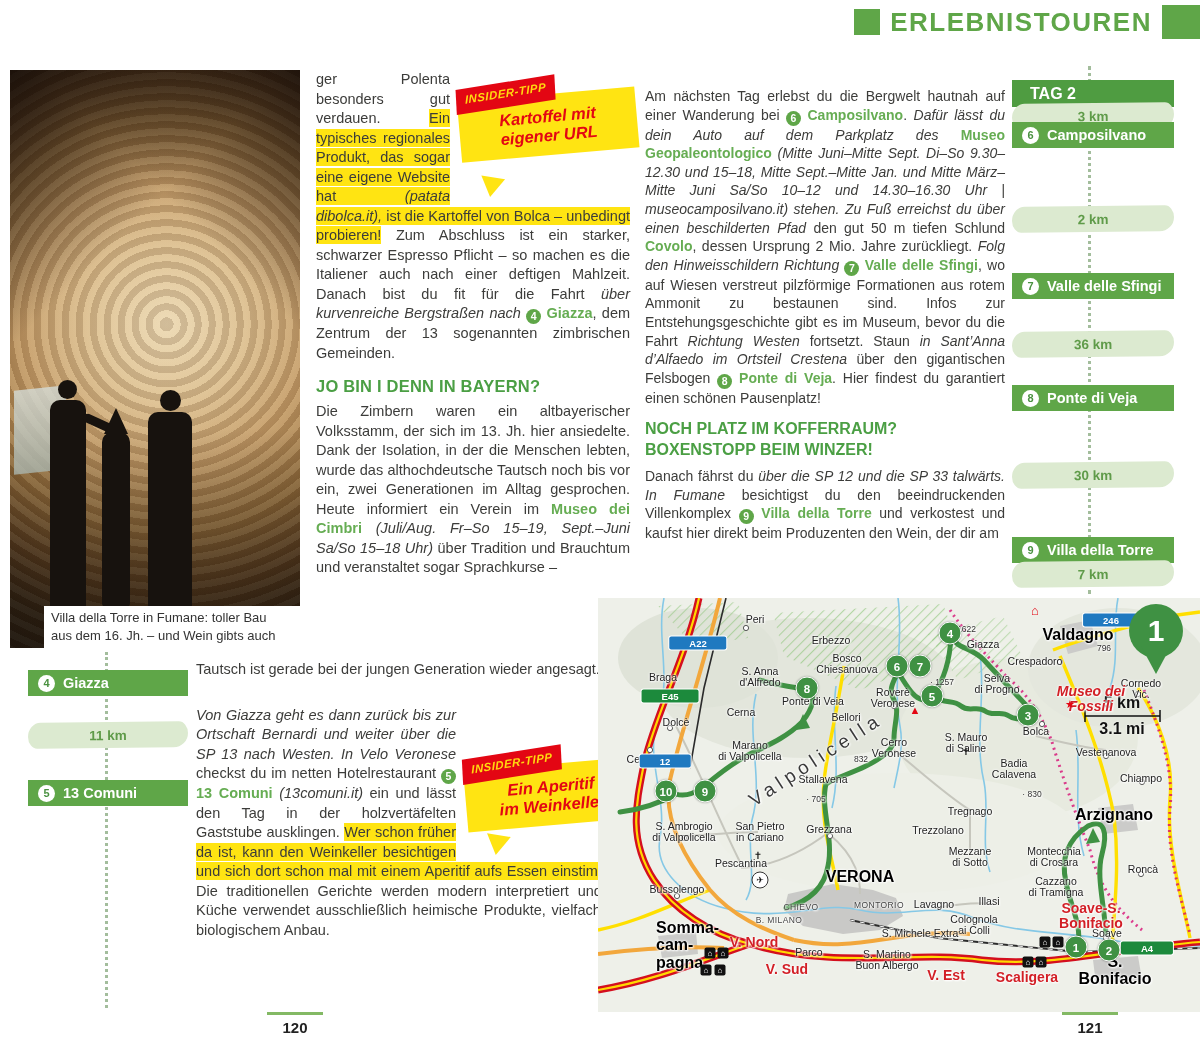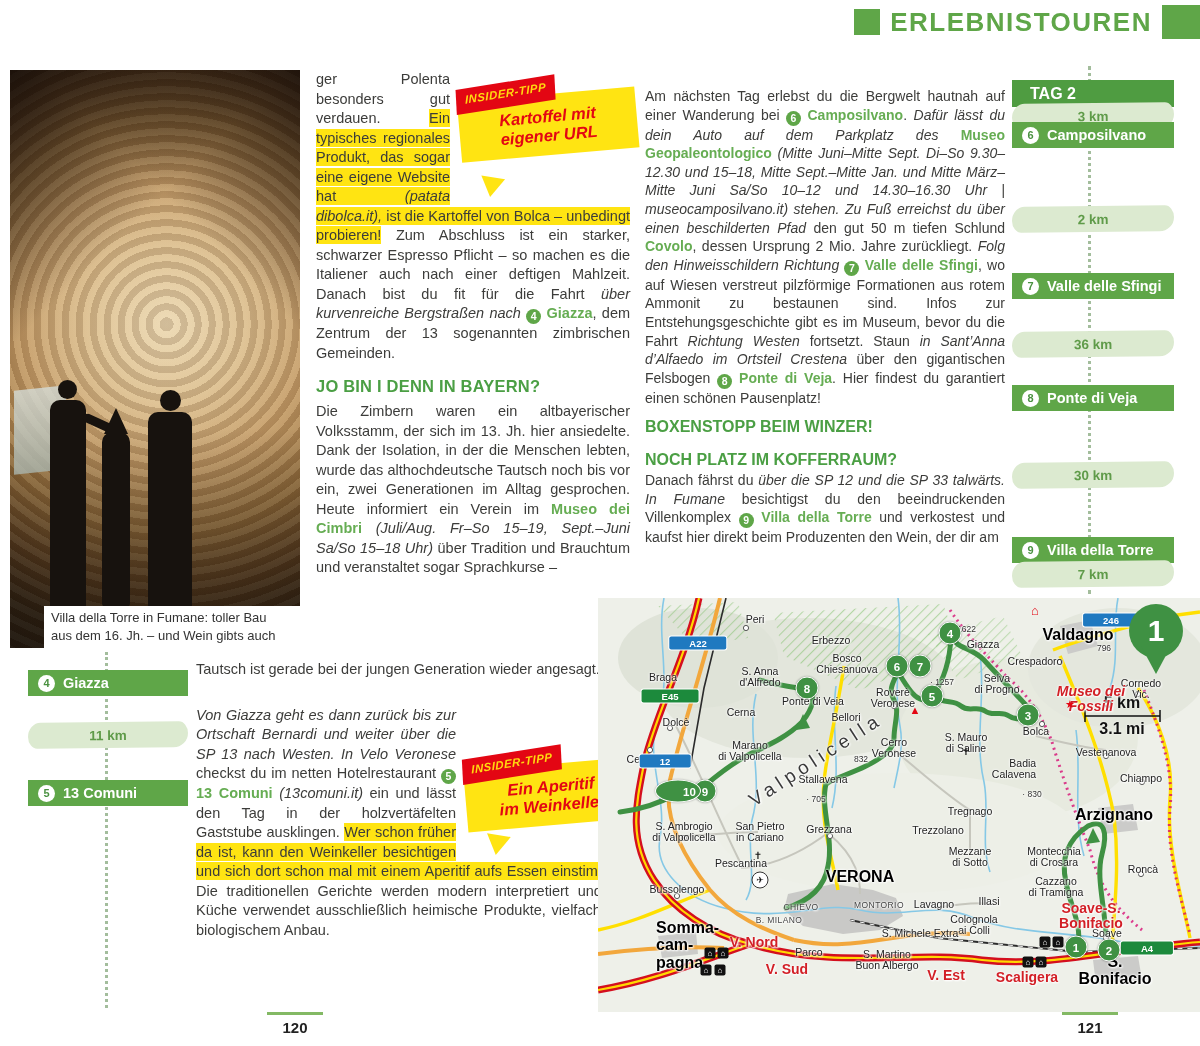--- a/index.html
+++ b/index.html
@@ -169,22 +169,22 @@
         </div>
       </div>
       <span class="runs"><span class="it">Von Giazza geht es dann zurück bis zur Ortschaft Bernardi und weiter über die SP 13 nach Westen. In Velo Veronese</span><span class=""> checkst du im netten Hotelrestaurant </span><span class="cnum">5</span><span class="gr"> 13 Comuni </span><span class="it">(13comuni.it)</span><span class=""> ein und lässt den Tag in der holzvertäfelten Gaststube ausklingen. </span><span class="hl">Wer schon früher da ist, kann den Weinkeller besichtigen und sich dort schon mal mit einem Aperitif aufs Essen einstimmen.</span><span class=""> Die traditionellen Gerichte werden modern interpretiert und die Küche verwendet ausschließlich heimische Produkte, vielfach aus biologischem Anbau.</span></span>
     </div>
   </div>
 
   <div id="rightcol">
     <div class="bp">
       <span class="runs"><span class="">Am nächsten Tag erlebst du die Bergwelt hautnah auf einer Wanderung bei </span><span class="cnum">6</span><span class="gr"> Camposilvano</span><span class="">. </span><span class="it">Dafür lässt du dein Auto auf dem Parkplatz des </span><span class="gr">Museo Geopaleontologico </span><span class="it">(Mitte Juni–Mitte Sept. Di–So 9.30–12.30 und 15–18, Mitte Sept.–Mitte Jan. und Mitte März–Mitte Juni Sa/So 10–12 und 14.30–16.30 Uhr | museocamposilvano.it) stehen. Zu Fuß erreichst du über einen beschilderten Pfad</span><span class=""> den gut 50 m tiefen Schlund </span><span class="gr">Covolo</span><span class="">, dessen Ursprung 2 Mio. Jahre zurückliegt. </span><span class="it">Folg den Hinweisschildern Richtung </span><span class="cnum">7</span><span class="gr"> Valle delle Sfingi</span><span class="">, wo auf Wiesen verstreut pilzförmige Formationen aus rotem Ammonit zu bestaunen sind. Infos zur Entstehungsgeschichte gibt es im Museum, bevor du die Fahrt </span><span class="it">Richtung Westen</span><span class=""> fortsetzt. Staun </span><span class="it">in Sant’Anna d’Alfaedo im Ortsteil Crestena</span><span class=""> über den gigantischen Felsbogen </span><span class="cnum">8</span><span class="gr"> Ponte di Veja</span><span class="">. Hier findest du garantiert einen schönen Pausenplatz!</span></span>
     </div>
+    <div class="gh2 first">NOCH PLATZ IM KOFFERRAUM?</div>
     <div class="gh2 last">BOXENSTOPP BEIM WINZER!</div>
-    <div class="gh2 first">NOCH PLATZ IM KOFFERRAUM?</div>
     <div class="bp">
       <span class="runs"><span class="">Danach fährst du </span><span class="it">über die SP 12 und die SP 33 talwärts. In Fumane</span><span class=""> besichtigst du den beeindruckenden Villenkomplex </span><span class="cnum">9</span><span class="gr"> Villa della Torre</span><span class=""> und verkostest und kaufst hier direkt beim Produzenten den Wein, der dir am</span></span>
     </div>
   </div>
 
   <div id="map">
     <svg viewBox="0 0 602 414" width="602" height="414">
       <defs>
         <pattern id="ht" width="7" height="7" patternUnits="userSpaceOnUse" patternTransform="rotate(45)">
           <line x1="0" y1="0" x2="0" y2="7" stroke="#79bd63" stroke-width="2.2"></line>
@@ -324,21 +324,21 @@
 Vic.</span>
       <span class="ml " style="left: 295px; top: 100px; transform: translate(-50%, -50%);">Roverè
 Veronese</span>
       <span class="ml " style="left: 296px; top: 150px; transform: translate(-50%, -50%);">Cerro
 Veronese</span>
       <span class="ml " style="left: 368px; top: 145px; transform: translate(-50%, -50%);">S. Mauro
 di Saline</span>
       <span class="ml " style="left: 438px; top: 134px; transform: translate(-50%, -50%);">Bolca</span>
       <span class="ml " style="left: 508px; top: 155px; transform: translate(-50%, -50%);">Vestenanova</span>
       <span class="ml " style="left: 543px; top: 181px; transform: translate(-50%, -50%);">Chiampo</span>
-      <span class="ml " style="left: 416px; top: 171px; transform: translate(-50%, -50%); text-align: right;">Badia
+      <span class="ml " style="left: 416px; top: 171px; transform: translate(-50%, -50%);">Badia
 Calavena</span>
       <span class="ml " style="left: 372px; top: 214px; transform: translate(-50%, -50%);">Tregnago</span>
       <span class="ml " style="left: 340px; top: 233px; transform: translate(-50%, -50%);">Trezzolano</span>
       <span class="ml " style="left: 372px; top: 259px; transform: translate(-50%, -50%);">Mezzane
 di Sotto</span>
       <span class="ml " style="left: 456px; top: 259px; transform: translate(-50%, -50%);">Montecchia
 di Crosara</span>
       <span class="ml " style="left: 545px; top: 272px; transform: translate(-50%, -50%);">Roncà</span>
       <span class="ml " style="left: 458px; top: 289px; transform: translate(-50%, -50%);">Cazzano
 di Tramigna</span>
@@ -389,21 +389,21 @@
       <span class="badge greenb" style="left: 549px; top: 350px;">A4</span>
       <span class="mmark" style="left: 478px; top: 349px;">1</span>
       <span class="mmark" style="left: 511px; top: 352px;">2</span>
       <span class="mmark" style="left: 430px; top: 117px;">3</span>
       <span class="mmark" style="left: 352px; top: 35px;">4</span>
       <span class="mmark" style="left: 334px; top: 98px;">5</span>
       <span class="mmark" style="left: 299px; top: 68px;">6</span>
       <span class="mmark" style="left: 322px; top: 68px;">7</span>
       <span class="mmark" style="left: 209px; top: 90px;">8</span>
       <span class="mmark" style="left: 107px; top: 193px;">9</span>
-      <span class="mmark" style="left: 80px; top: 193px; padding-left: 23px;">10</span>
+      <span class="mmark" style="left: 68px; top: 193px;">10</span>
     </div>
 
   <div class="pg" style="left:265px;top:1012px">
     <div class="ln"></div>
     <div class="n">120</div>
   </div>
   <div class="pg" style="left:1060px;top:1012px">
     <div class="ln"></div>
     <div class="n">121</div>
   </div>

